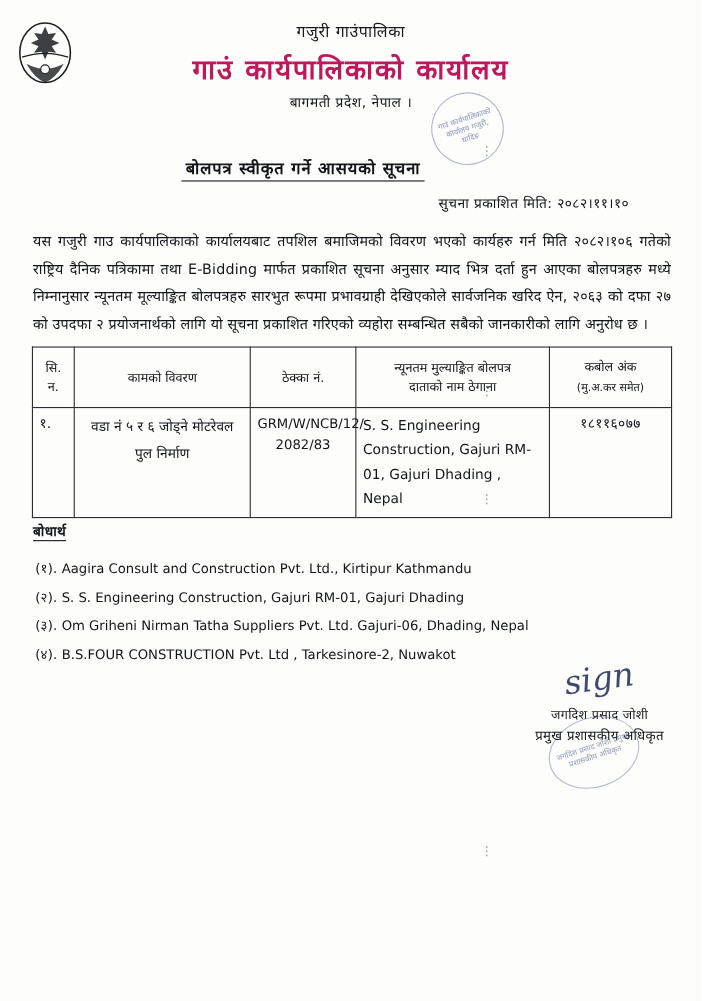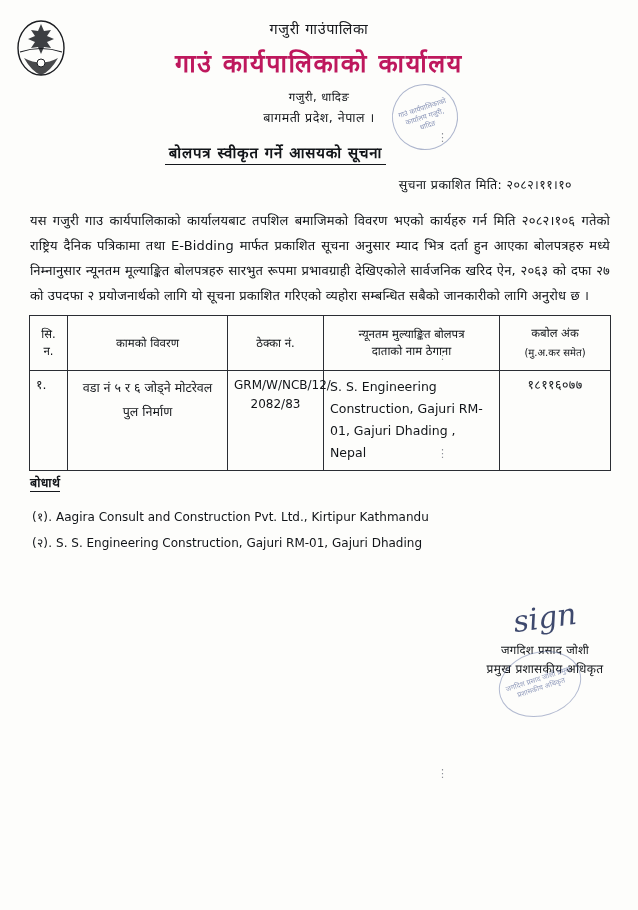--- a/index.html
+++ b/index.html
@@ -277,21 +277,20 @@
         <path d="M10 40 q17 9 34 0 q-8 14 -17 17 q-9 -3 -17 -17 Z" opacity="0.8"></path>
         <circle cx="27" cy="45" r="4" fill="#fdfdfb" stroke="#1b1d21" stroke-width="1"></circle>
         <path d="M6 34 q21 -7 42 0" fill="none" stroke="#1b1d21" stroke-width="1.2"></path>
       </g>
     </svg>
   </div>
 
   <div class="header">
     <div class="muni-name">गजुरी गाउंपालिका</div>
     <div class="office-name">गाउं कार्यपालिकाको कार्यालय</div>
-    <div class="addr1">गजुरी, धादिङ</div>
     <div class="addr2">बागमती प्रदेश, नेपाल ।</div>
   </div>
 
   <div class="stamp stamp-top">
     <span class="stamp-inner">गाउं कार्यपालिकाको कार्यालय गजुरी, धादिङ</span>
   </div>
 
   <div class="notice-title-wrap">
     <span class="notice-title">बोलपत्र स्वीकृत गर्ने आसयको सूचना</span>
   </div>
@@ -341,20 +340,28 @@
   <div class="bodhartha">बोधार्थ</div>
   <div class="plist">
     <div>
       <span class="pnum">(१).</span>
       <span>Aagira Consult and Construction Pvt. Ltd., Kirtipur  Kathmandu</span>
     </div>
     <div>
       <span class="pnum">(२).</span>
       <span>S. S. Engineering Construction, Gajuri RM-01, Gajuri Dhading</span>
     </div>
+    <div>
+      <span class="pnum">(३).</span>
+      <span>Om Griheni Nirman Tatha Suppliers Pvt. Ltd. Gajuri-06, Dhading, Nepal</span>
+    </div>
+    <div>
+      <span class="pnum">(४).</span>
+      <span>B.S.FOUR CONSTRUCTION Pvt. Ltd , Tarkesinore-2, Nuwakot</span>
+    </div>
   </div>
 
   <div class="sign-block">
     <div class="sign-scribble">sign</div>
     <div class="sign-name">जगदिश प्रसाद जोशी</div>
     <div class="sign-title">प्रमुख प्रशासकीय अधिकृत</div>
   </div>
 
   <div class="stamp stamp-bottom">
     <span class="stamp-inner">जगदिश प्रसाद जोशी प्रमुख प्रशासकीय अधिकृत</span>

